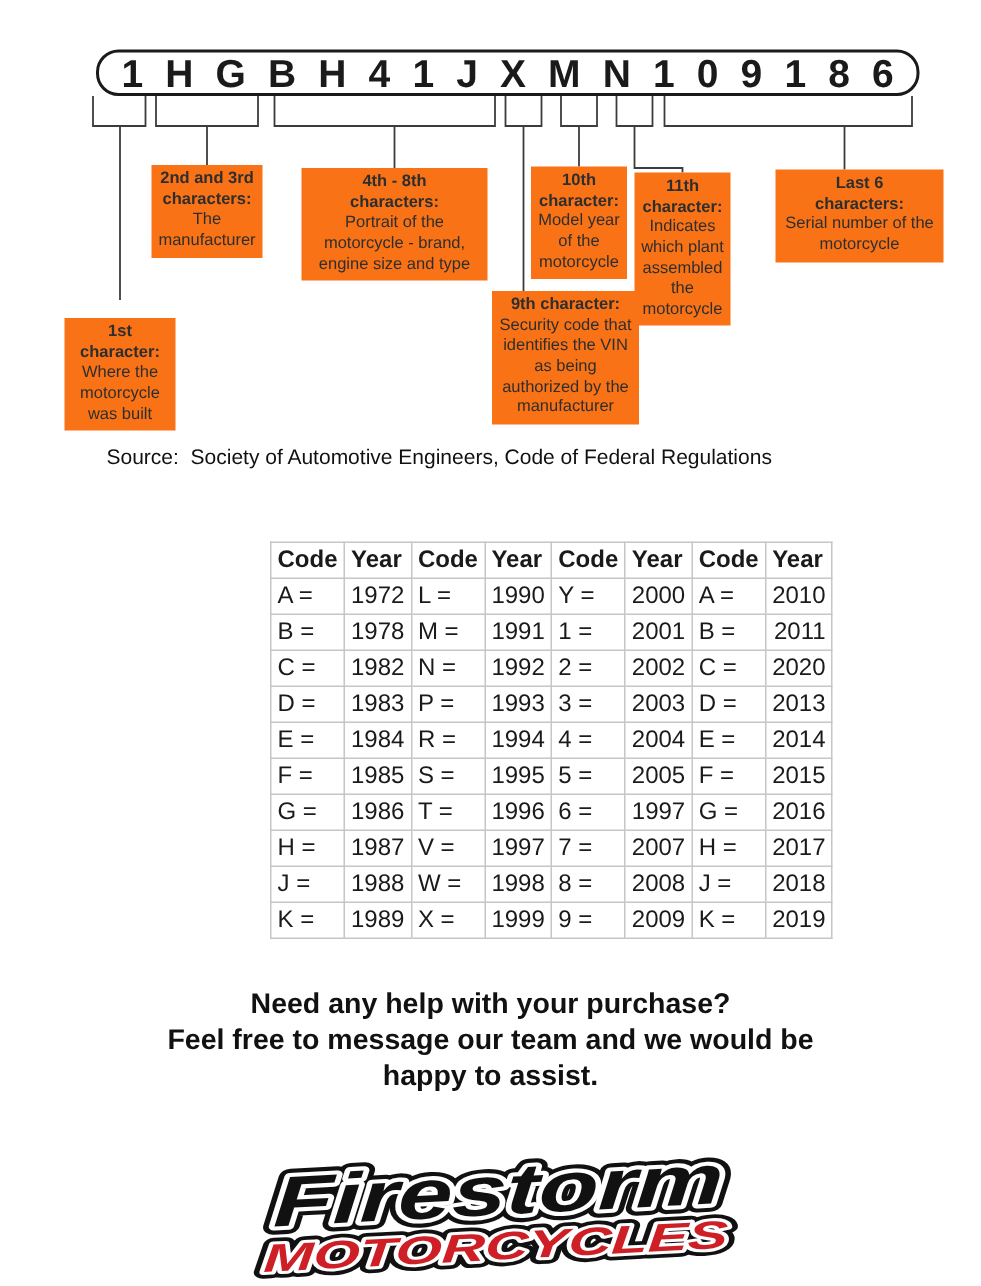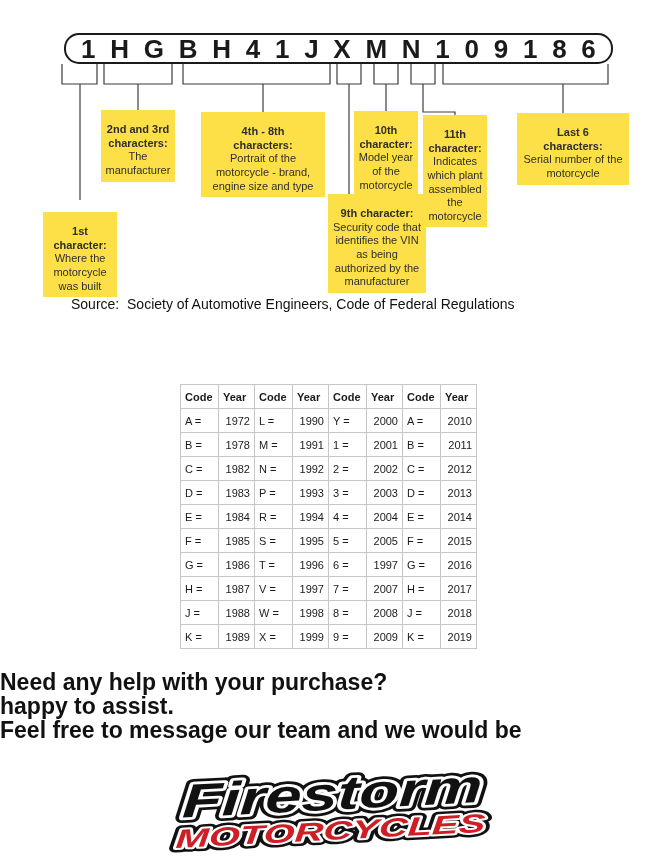--- a/index.html
+++ b/index.html
@@ -43,25 +43,25 @@
   }
   .connectors path {
     fill: none;
     stroke: #3c3c3c;
     stroke-width: 1.2;
   }
 
   
   .callout {
     position: absolute;
-    background: #fde047;
+    background: #f97316;
     text-align: center;
     font-size: 11px;
     line-height: 1.24;
-    padding: 13px 2px 4px 2px;
+    padding: 3px 2px 4px 2px;
     color: #2e2e2e;
     z-index: 2;
   }
   .callout-title { display: block; font-weight: bold; white-space: pre-line; }
   .callout-desc  { display: block; }
   .c1 { left: 43px;  top: 212px; width: 74px;  }
   .c2 { left: 101px; top: 110px; width: 74px;  }
   .c3 { left: 201px; top: 112px; width: 124px; }
   .c4 { left: 300px; top: 194px; width: 98px; margin-left: 28px;  }
   .c5 { left: 354px; top: 111px; width: 64px;  }
@@ -75,22 +75,21 @@
     font-size: 14px;
     color: #111;
     white-space: pre-wrap;
   }
 
   
   .year-table {
     position: absolute;
     left: 180px; top: 361px;
     border-collapse: collapse;
-    font-size: 11px;
-    margin-top: 23px;
+    font-size: 16px;
   }
   .year-table th, .year-table td {
     border: 1px solid #c6c6c6;
     height: 24px;
     padding: 1px 4px;
     background: #fff;
     font-weight: normal;
     white-space: nowrap;
   }
   .year-table th {
@@ -99,26 +98,25 @@
     width: 36px;
   }
   .year-table td.code { text-align: left;  width: 38px; }
   .year-table td.year { text-align: right; width: 36px; }
 
   
   .help-message {
     position: absolute;
     left: 0; top: 658px;
     width: 654px;
-    text-align: left;
-    font-size: 23px;
+    text-align: center;
+    font-size: 19px;
     font-weight: bold;
     line-height: 24px;
     color: #111;
-    margin-top: 12px;
   }
 
   
   .logo-wrap {
     position: absolute;
     left: 50%; top: 758px;
     transform: translateX(-50%);
     width: 360px; height: 100px;
     z-index: 2;
   }
@@ -238,21 +236,21 @@
           <td class="year">2011</td>
         </tr>
         <tr>
           <td class="code">C =</td>
           <td class="year">1982</td>
           <td class="code">N =</td>
           <td class="year">1992</td>
           <td class="code">2 =</td>
           <td class="year">2002</td>
           <td class="code">C =</td>
-          <td class="year">2012</td>
+          <td class="year">2020</td>
         </tr>
         <tr>
           <td class="code">D =</td>
           <td class="year">1983</td>
           <td class="code">P =</td>
           <td class="year">1993</td>
           <td class="code">3 =</td>
           <td class="year">2003</td>
           <td class="code">D =</td>
           <td class="year">2013</td>
@@ -315,22 +313,22 @@
           <td class="code">9 =</td>
           <td class="year">2009</td>
           <td class="code">K =</td>
           <td class="year">2019</td>
         </tr>
       </tbody>
   </table>
 
   <div class="help-message">
     <div>Need any help with your purchase?</div>
+    <div>Feel free to message our team and we would be</div>
     <div>happy to assist.</div>
-    <div>Feel free to message our team and we would be</div>
   </div>
 
   <div class="logo-wrap">
     <svg viewBox="0 0 360 100" xmlns="http://www.w3.org/2000/svg">
       <g transform="rotate(-3 180 50) skewX(-6)" font-family="Liberation Sans, sans-serif" font-style="italic" font-weight="bold" text-anchor="middle">
 
         <text x="190" y="52" font-size="47" textLength="300" lengthAdjust="spacingAndGlyphs" fill="none" stroke="#111111" stroke-width="11" stroke-linejoin="round">Firestorm</text>
         <text x="190" y="52" font-size="47" textLength="300" lengthAdjust="spacingAndGlyphs" fill="none" stroke="#ffffff" stroke-width="5.5" stroke-linejoin="round">Firestorm</text>
         <text x="190" y="52" font-size="47" textLength="300" lengthAdjust="spacingAndGlyphs" fill="#111111">Firestorm</text>
 

